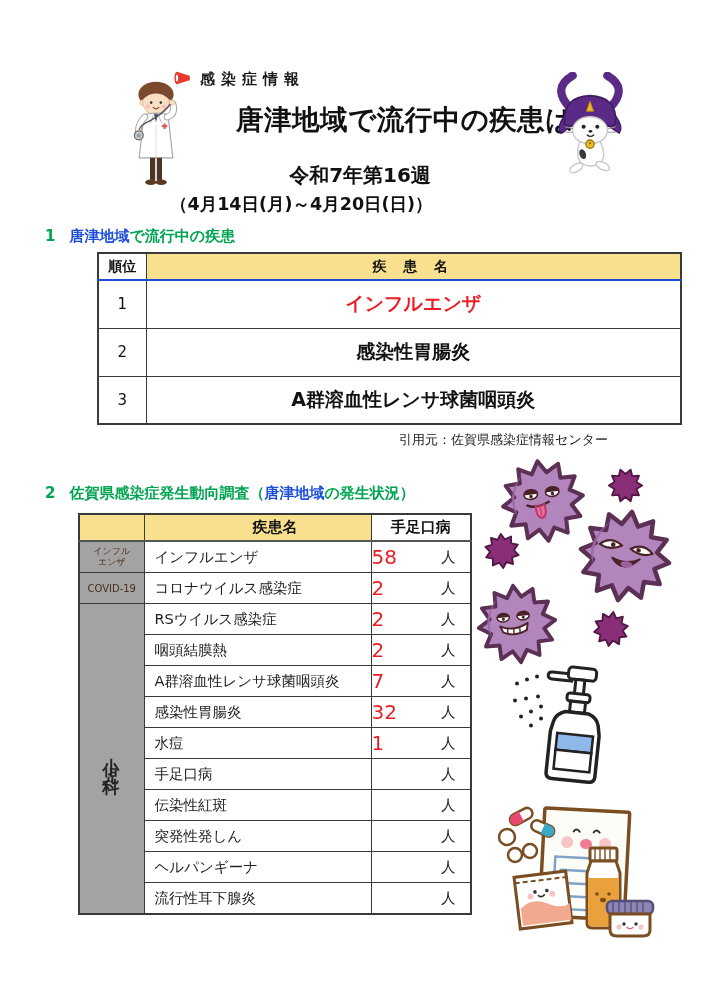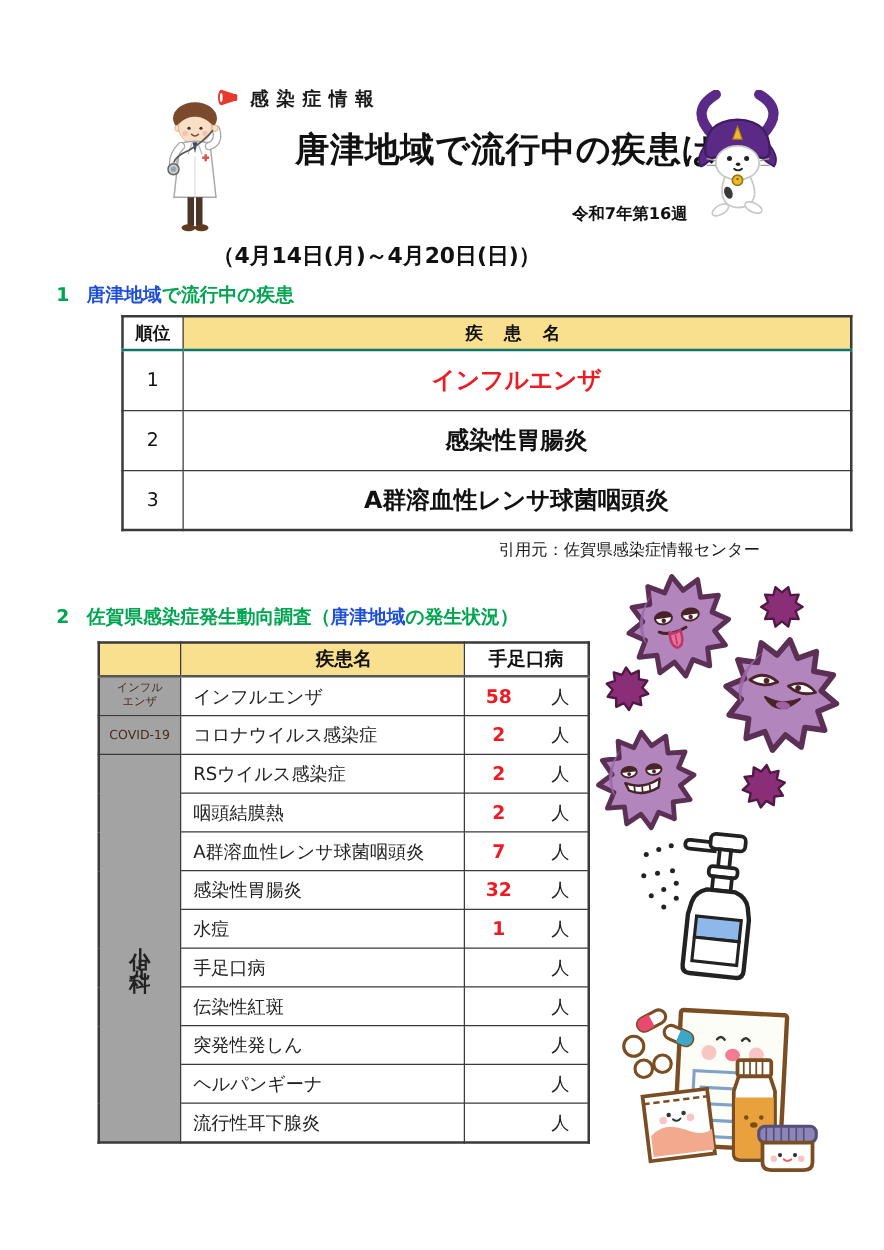--- a/index.html
+++ b/index.html
@@ -4,37 +4,37 @@
 <style>
   * { box-sizing: border-box; margin: 0; padding: 0; }
   body { background:#fff; font-family:"DejaVu Sans","Liberation Sans",sans-serif; }
   .page { position:relative; width:707px; height:1000px; background:#fff; overflow:hidden; margin:0 auto; }
 
   
   .tagline { position:absolute; left:173px; top:70px; display:flex; gap:7px;
              font-size:15px; font-weight:bold; color:#1a1a1a; letter-spacing:6px; }
   .main-title { position:absolute; left:236px; top:102px; font-size:27.5px; font-weight:bold;
                 color:#111; letter-spacing:0.5px; }
-  .sub-week  { position:absolute; left:170px; width:380px; top:162px; text-align:right;
-               font-size:13px; font-weight:bold; color:#111; }
+  .sub-week  { position:absolute; left:170px; width:380px; top:162px; text-align:center;
+               font-size:20px; font-weight:bold; color:#111; }
   .sub-dates { position:absolute; left:170px; width:380px; top:192px; text-align:left;
                font-size:17.5px; font-weight:bold; color:#111; }
 
   
   .sec-head { position:absolute; left:45px; font-size:15px; font-weight:bold; color:#00A551; }
   .sec-head .num { margin-right:14px; }
   .sec-head .red { color:#1d4ed8; }
   .s1 { top:227px; }
   .s2 { top:484px; }
 
   
   table { border-collapse:collapse; table-layout:fixed; }
   .t1 { position:absolute; left:97px; top:252px; border:2px solid #3a3a3a; }
   .t1 td { border:1px solid #3a3a3a; text-align:center; vertical-align:middle; }
-  .t1 tr.head td { height:27px; font-size:14px; font-weight:bold; color:#111; border-bottom:2px solid #0f766e; }
+  .t1 tr.head td { height:27px; font-size:14px; font-weight:bold; color:#111; border-bottom:2px solid #1d4ed8; }
   .t1 .hc-rank { width:48px; background:#fff; }
   .t1 .hc-dis  { width:535px; background:#F9E08F; letter-spacing:6px; }
   .t1 tr.body td { height:48px; }
   .t1 .rank  { font-size:15px; color:#111; }
   .t1 .dname { font-size:19px; font-weight:bold; color:#111; }
   .t1 .hl .dname, .t1 .hl { color:#ED1C24; }
   .source-note { position:absolute; left:97px; width:511px; top:431px; text-align:right;
                  font-size:13px; color:#1a1a1a; }
 
   
@@ -48,21 +48,21 @@
   .t2 tr.body td { height:31px; }
   .t2 td.cat { background:#a3a3a3; text-align:center; color:#4a2c1a; }
   .t2 td.cat.flu   { font-size:9px;  line-height:1.25; }
   .t2 td.cat.covid { font-size:10px; }
   .t2 td.cat.ped   { text-align:center; }
   .t2 .vert { writing-mode:vertical-rl; text-orientation:upright; margin:0 auto;
               font-size:17px; font-weight:bold; letter-spacing:10px; color:#222; }
   .t2 td.dis { font-size:14.5px; padding-left:10px; color:#222; }
   .t2 td.st  { padding:0; }
   .t2 .stwrap { display:flex; align-items:center; height:30px; }
-  .t2 .num  { width:56%; text-align:center; font-size:15px; font-weight:bold; color:#ED1C24; }
+  .t2 .num  { width:56%; font-size:20px; font-weight:normal; color:#ED1C24; }
   .t2 .unit { width:44%; text-align:center; font-size:14.5px; color:#222; }
 
   
   .illus { position:absolute; }
 </style>
 </head>
 <body>
 
 <div class="page">
 

